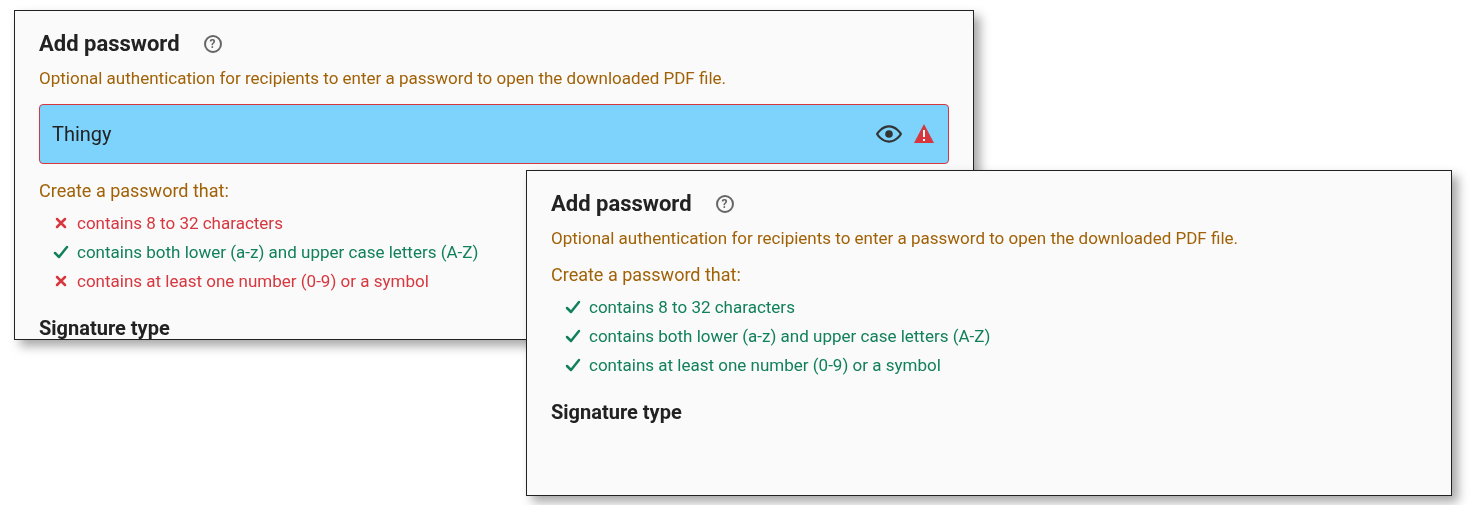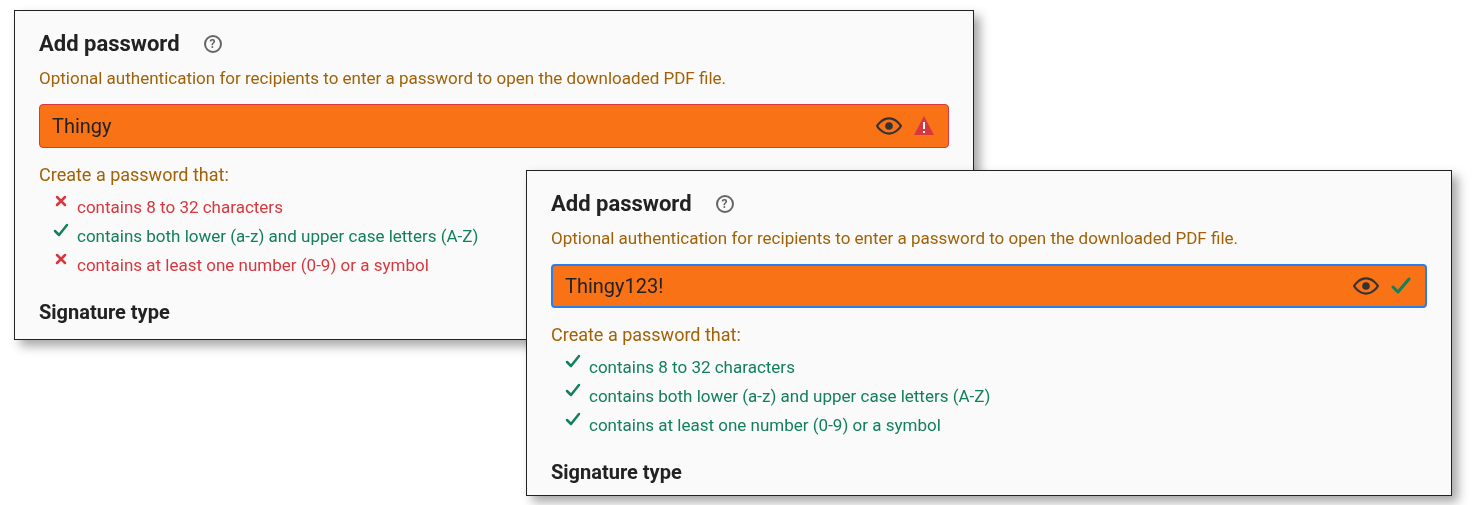--- a/index.html
+++ b/index.html
@@ -58,23 +58,23 @@
   .description {
     font-size: 17px;
     color: #a16207;
     margin-bottom: 16px;
   }
   .input-wrap {
     display: flex;
     align-items: center;
     border: 1px solid #ccc;
     border-radius: 4px;
-    background: #f97316;
+    background: #7dd3fc;
     padding: 0 12px;
-    height: 44px;
+    height: 60px;
     margin-bottom: 16px;
   }
   .input-wrap.error {
     border: 1px solid #d7373f;
   }
   .input-wrap.valid {
     border: 2px solid #2680eb;
   }
   .pw-input {
     flex: 1;
@@ -102,21 +102,21 @@
     font-size: 18px;
     color: #a16207;
     margin-bottom: 8px;
   }
   .criteria-list {
     list-style: none;
     padding-left: 14px;
   }
   .criteria-list li {
     display: flex;
-    align-items: flex-start;
+    align-items: center;
     gap: 8px;
     font-size: 17px;
     line-height: 1.7;
   }
   .criteria-list li.pass { color: #12805c; }
   .criteria-list li.fail { color: #d7373f; }
   .crit-icon {
     width: 16px;
     height: 16px;
     flex-shrink: 0;
@@ -181,30 +181,20 @@
   </ul>
   <div class="sig-title">Signature type</div>
 </div>
 
 <div class="panel panel2">
   <div class="title-row">
     <div class="title">Add password</div>
     <div class="help-icon">?</div>
   </div>
   <div class="description">Optional authentication for recipients to enter a password to open the downloaded PDF file.</div>
-  <div class="input-wrap valid">
-    <input class="pw-input" type="text" value="Thingy123!" style="">
-    <svg class="eye-icon" viewBox="0 0 24 24">
-      <path fill="none" stroke="#333" stroke-width="2" d="M1 12s4-7 11-7 11 7 11 7-4 7-11 7S1 12 1 12z"></path>
-      <circle cx="12" cy="12" r="3.5" fill="#333"></circle>
-    </svg>
-    <svg class="state-icon" viewBox="0 0 24 24">
-      <path stroke="#12805c" stroke-width="3" fill="none" stroke-linecap="round" stroke-linejoin="round" d="M4 13 L9 18 L20 5"></path>
-    </svg>
-  </div>
   <div class="criteria-title">Create a password that:</div>
   <ul class="criteria-list">
     <li class="pass">
       <span class="crit-icon">
         <svg width="16" height="16" viewBox="0 0 16 16">
             <path stroke="#12805c" stroke-width="2.5" fill="none" stroke-linecap="round" stroke-linejoin="round" d="M2 9 L6 13 L14 3"></path>
           </svg>
       </span>
       <span>contains 8 to 32 characters</span>
     </li>

